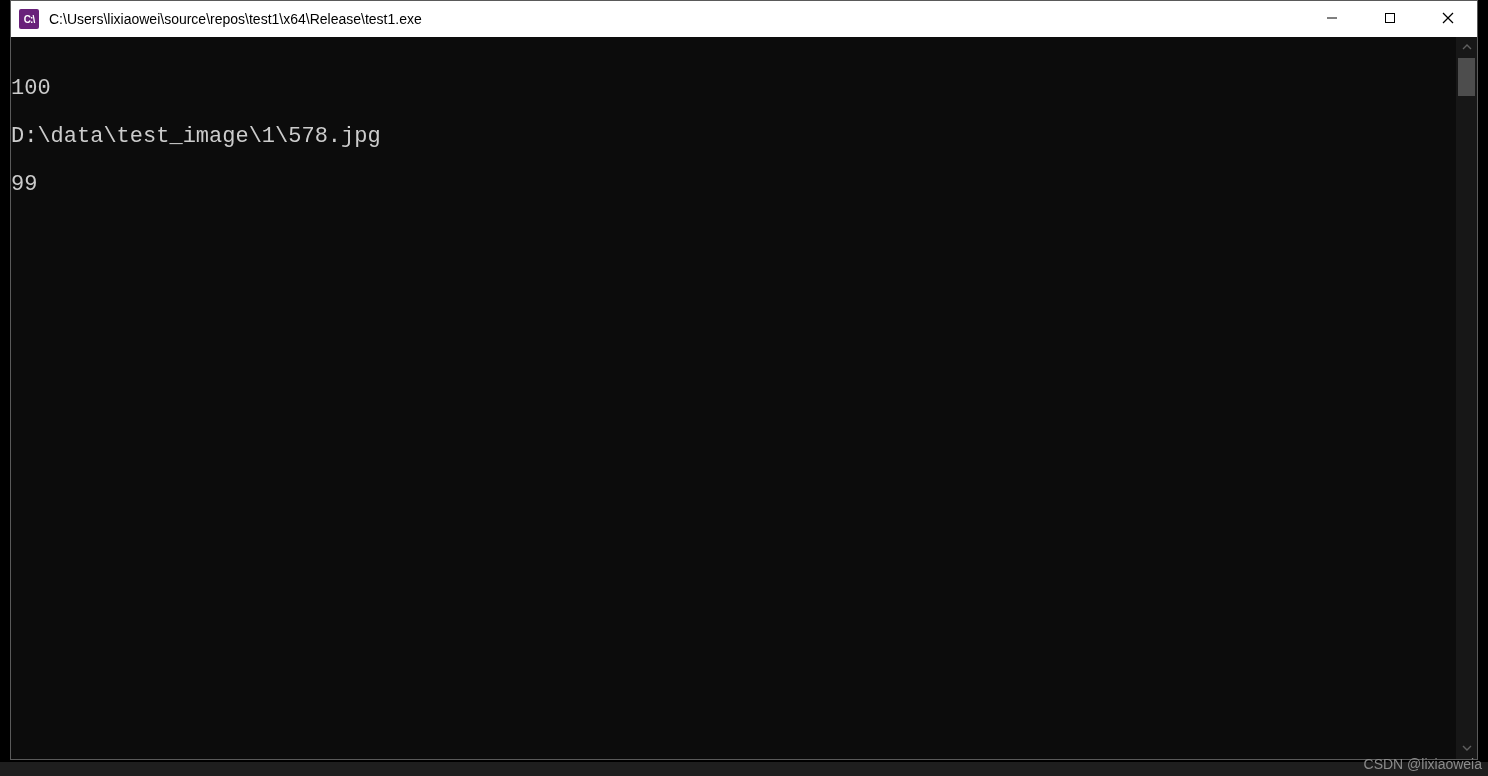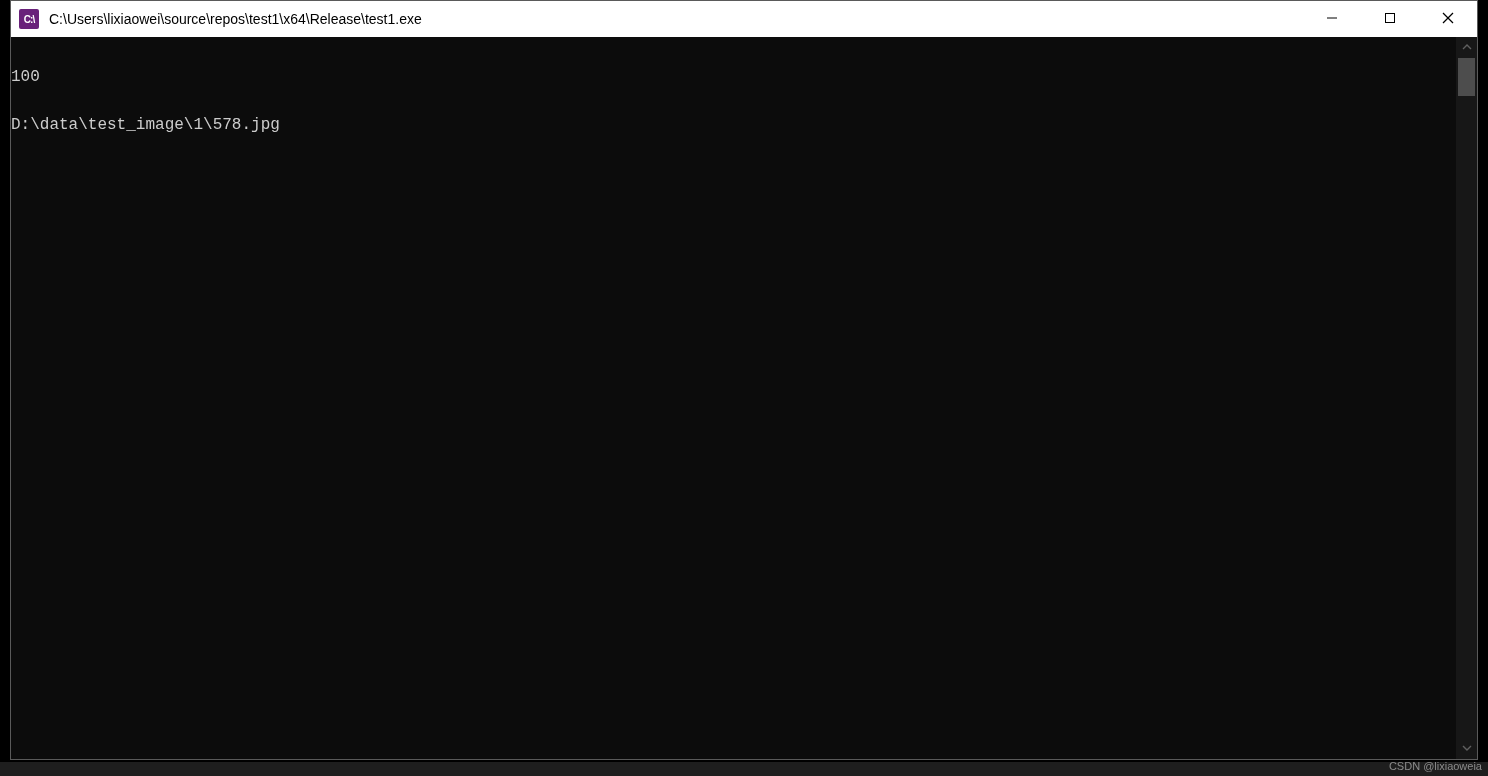--- a/index.html
+++ b/index.html
@@ -73,23 +73,23 @@
     }
     .win-btn svg { width: 12px; height: 12px; }
     
     .console-wrap {
       flex: 1;
       display: flex;
       background: #0c0c0c;
     }
     .console {
       flex: 1;
-      padding: 4px 0 0 0;
+      padding: 16px 0 0 0;
       font-family: "NSimSun", "SimSun", Consolas, "Courier New", monospace;
-      font-size: 16px;
+      font-size: 22px;
       line-height: 24px;
       color: #cccccc;
       white-space: pre;
     }
     .console-line { display: block; }
     
     .scrollbar {
       width: 21px;
       background: #171717;
       display: flex;
@@ -118,21 +118,21 @@
       right: 2px;
       top: 0;
       height: 38px;
       background: #4d4d4d;
     }
     
     .watermark {
       position: absolute;
       right: 6px;
       bottom: 4px;
-      font-size: 11px;
+      font-size: 14px;
       color: #8b8b8b;
       font-family: Arial, sans-serif;
       pointer-events: none;
     }
     .taskbar-hint {
       position: absolute;
       left: 0;
       right: 0;
       bottom: 0;
       height: 14px;
@@ -181,20 +181,21 @@
             </svg>
           </span>
         </div>
       </div>
     </div>
 
     <div class="console-wrap">
       <div class="console">
 <span class="console-line">100</span>
 <span class="console-line">D:\data\test_image\1\578.jpg</span>
+<span class="console-line">99</span>
       </div>
       <div class="scrollbar">
         <div class="sb-arrow">
           <span>
             <svg width="10" height="10" viewBox="0 0 10 10">
                 <path d="M1 7 L5 3 L9 7" fill="none" stroke="#606060" stroke-width="1.4"></path>
               </svg>
           </span>
         </div>
         <div class="sb-track">

